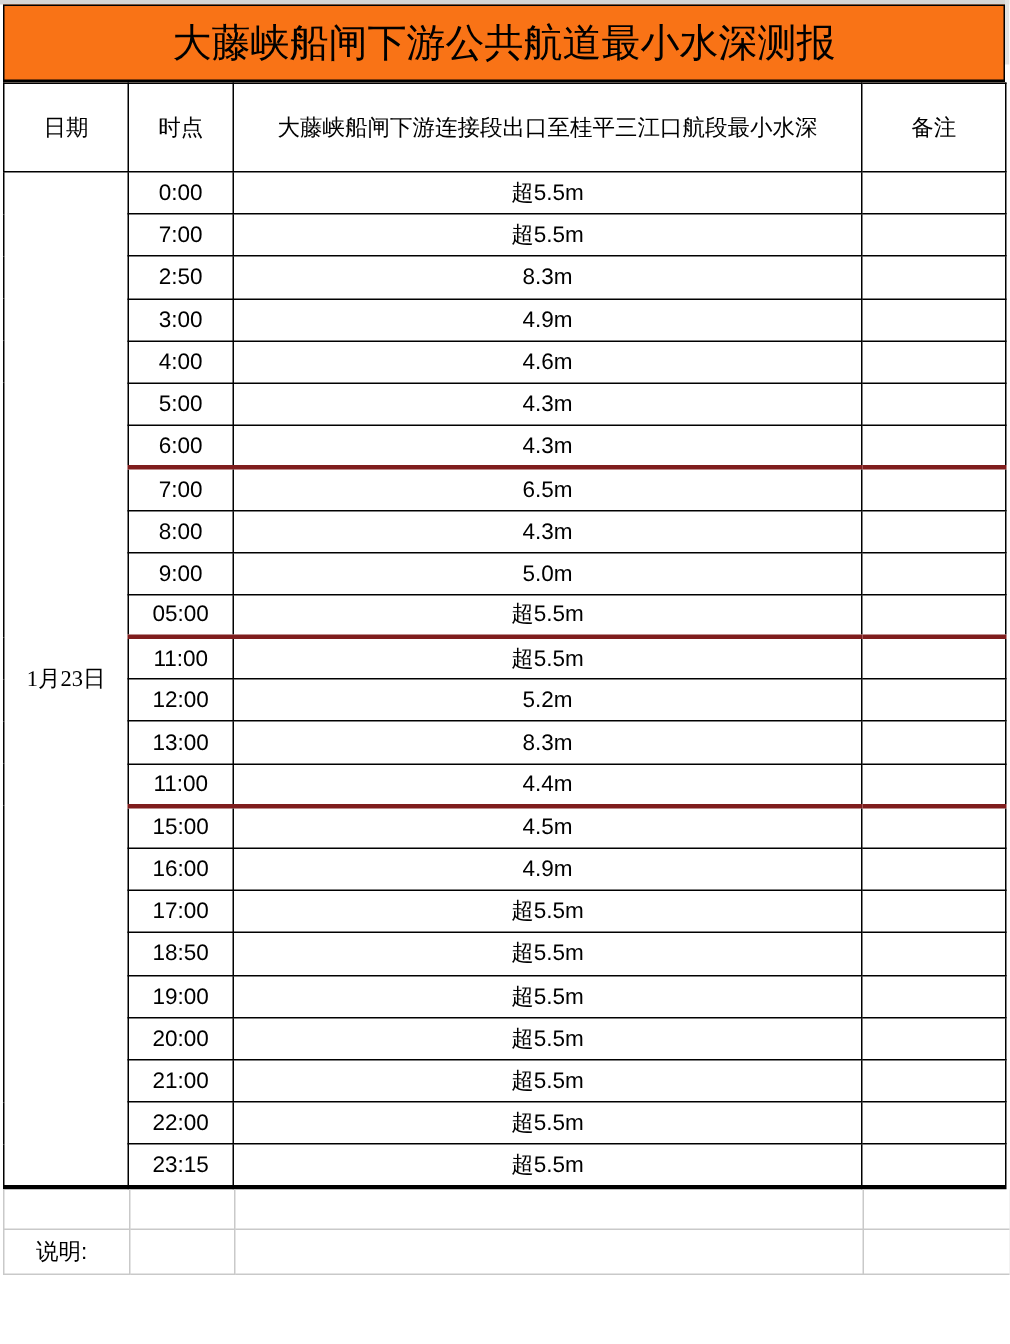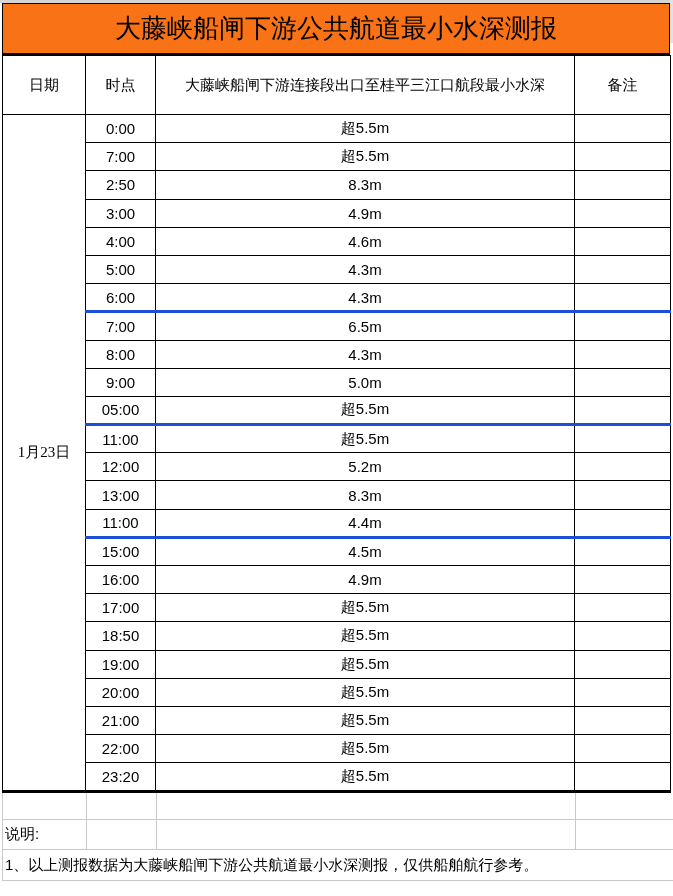--- a/index.html
+++ b/index.html
@@ -53,21 +53,21 @@
     font-size: 15px;
     font-weight: normal;
     text-align: center;
     vertical-align: middle;
     overflow: hidden;
     white-space: nowrap;
   }
   table.depth-table { border-top: 0; border-bottom: 3px solid #000; }
   tr.header-row { height: 59px; }
   tr.data-row { height: 28.2px; }
-  tr.thick-below td { border-bottom: 3px solid #1d4ed8; }
+  tr.thick-below td { border-bottom: 3px solid #7f1d1d; }
   td.date-cell { border-bottom: 3px solid #000; font-family: Liberation Serif, serif; }
   
   table.footer-table {
     border-collapse: collapse;
     table-layout: fixed;
     width: 671px;
     background: #fff;
   }
   table.footer-table td {
     border: 1px solid #c9c9c9;
@@ -76,21 +76,21 @@
     font-size: 15px;
     text-align: left;
     vertical-align: middle;
     overflow: hidden;
     white-space: nowrap;
   }
   table.footer-table tr.spacer-row { height: 27px; }
   table.footer-table tr.label-row  { height: 30px; }
   table.footer-table tr.note-row-1 { height: 31px; }
   table.footer-table tr.note-row-2 { height: 25px; }
-  table.footer-table td.pad { padding-left: 2px; }
+  table.footer-table td.pad { padding-left: 21px; }
 </style>
 </head>
 <body>
 
 <div class="canvas">
   <div class="canvas-strip-top"></div>
   <div class="canvas-strip-right"></div>
 
   <div class="sheet">
 
@@ -222,21 +222,21 @@
             <td>21:00</td>
             <td>超5.5m</td>
             <td></td>
           </tr>
           <tr class="data-row">
             <td>22:00</td>
             <td>超5.5m</td>
             <td></td>
           </tr>
           <tr class="data-row">
-            <td>23:20</td>
+            <td>23:15</td>
             <td>超5.5m</td>
             <td></td>
           </tr>
         </tbody>
     </table>
 
     <table class="footer-table">
       <colgroup>
         <col style="width:84px">
         <col style="width:70px">
@@ -249,20 +249,17 @@
         <td></td>
         <td></td>
         <td></td>
       </tr>
       <tr class="label-row">
         <td class="pad">说明:</td>
         <td></td>
         <td></td>
         <td></td>
       </tr>
-      <tr class="note-row-1">
-        <td class="pad" colspan="4">1、以上测报数据为大藤峡船闸下游公共航道最小水深测报，仅供船舶航行参考。</td>
-      </tr>
     </tbody>
       </table>
 
   </div>
 </div>
 
 </body></html>

